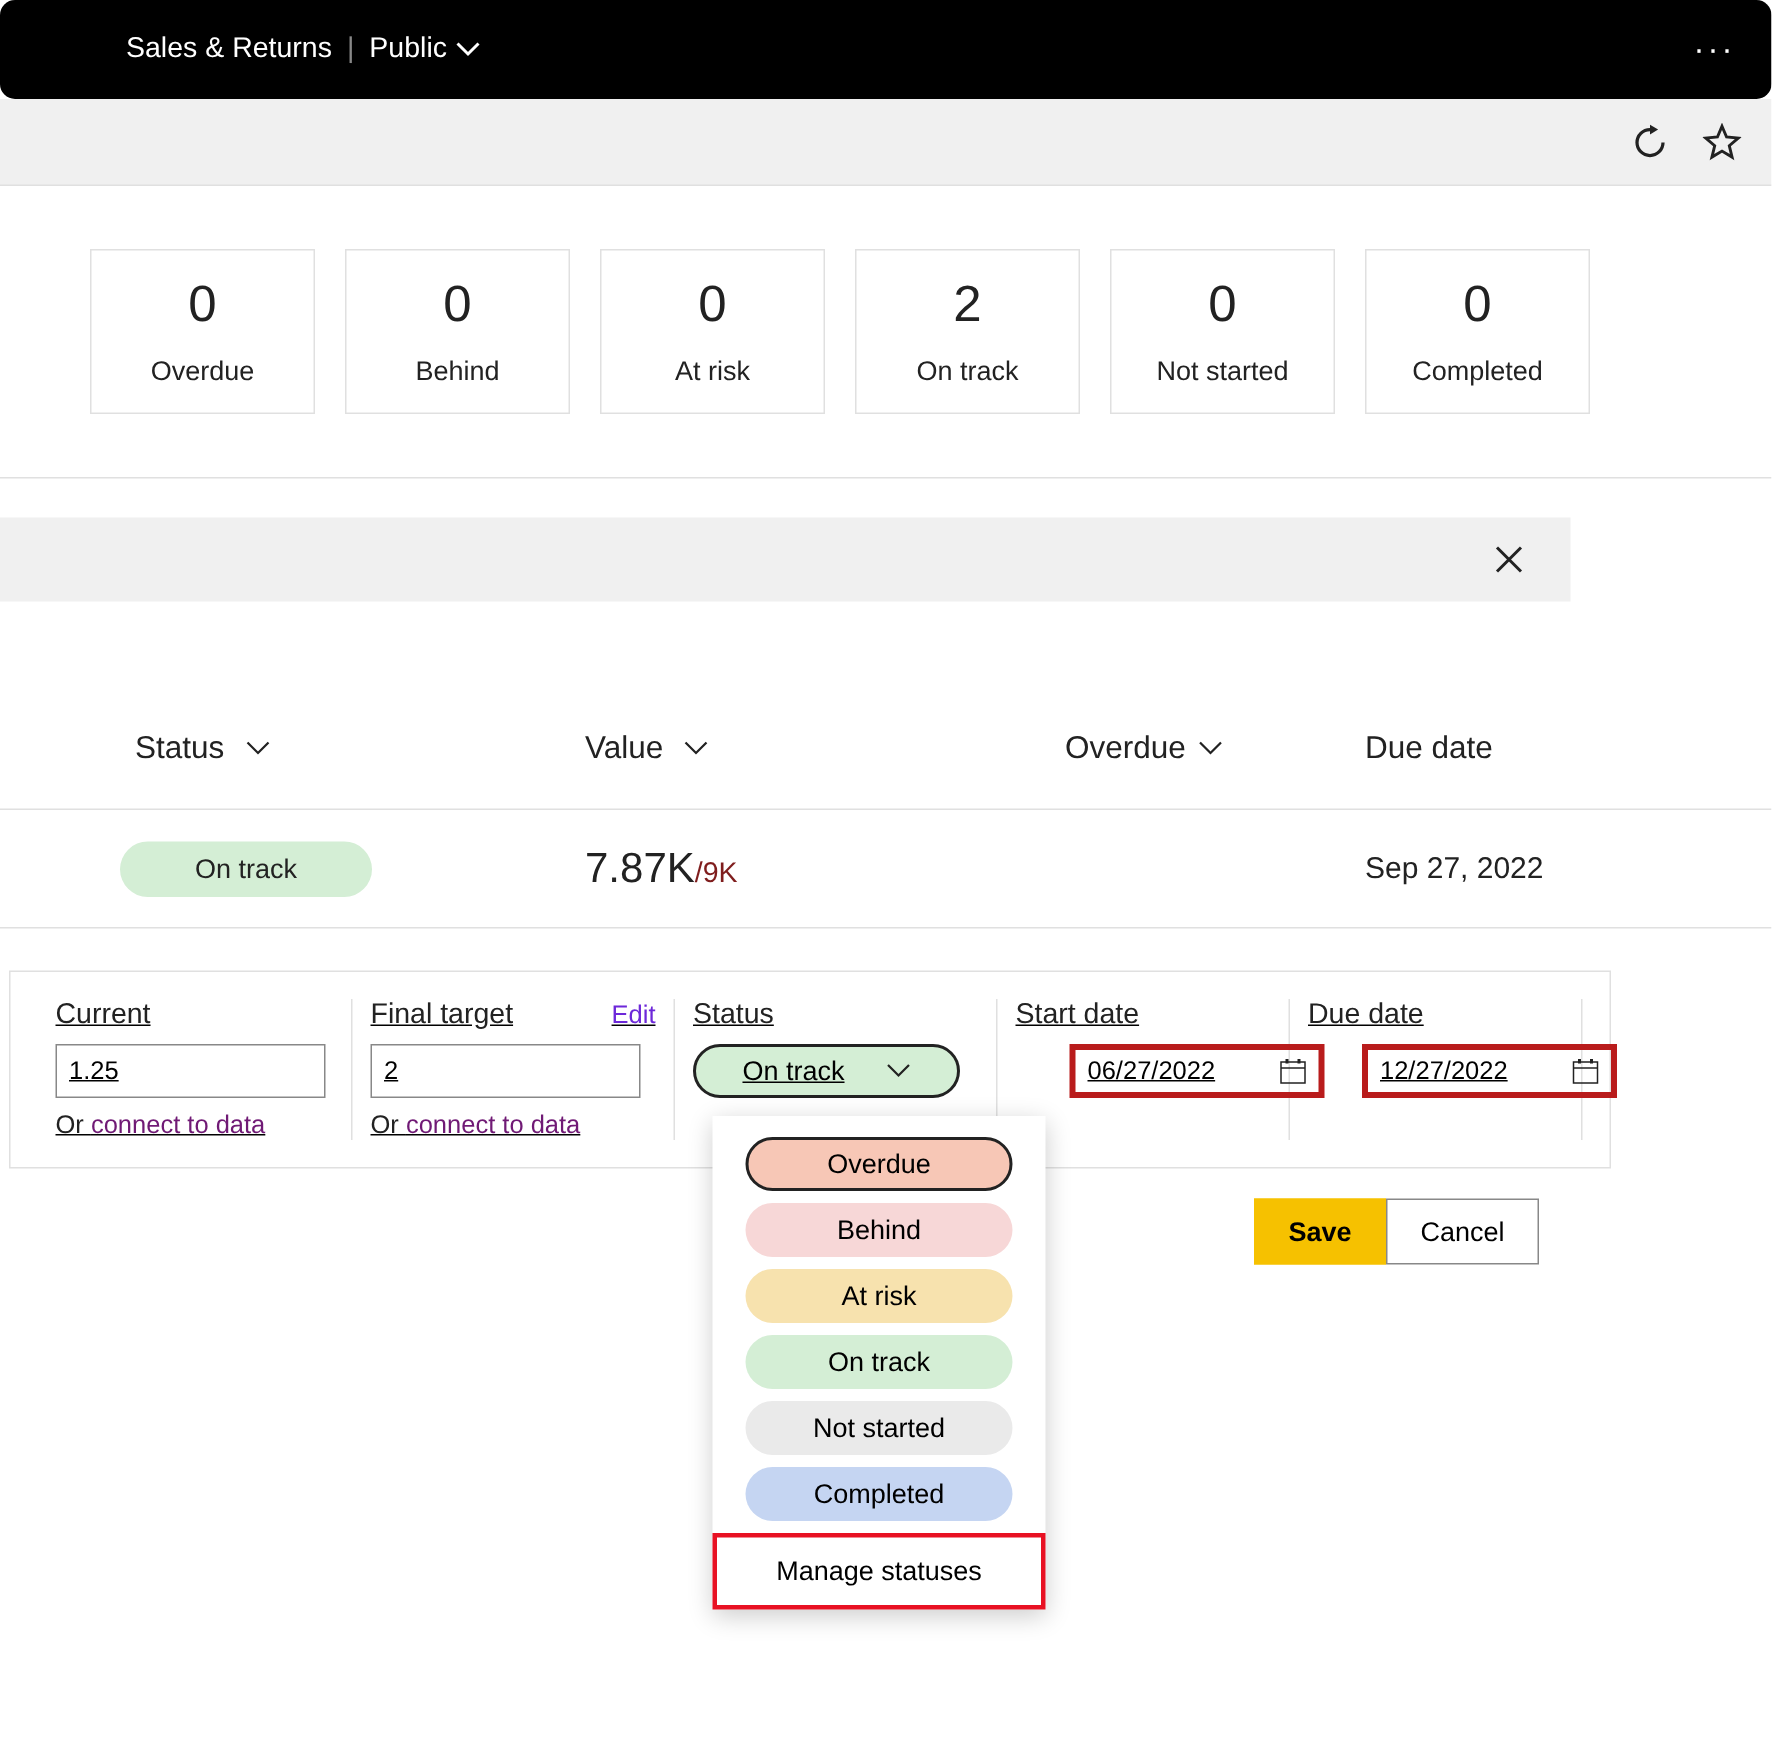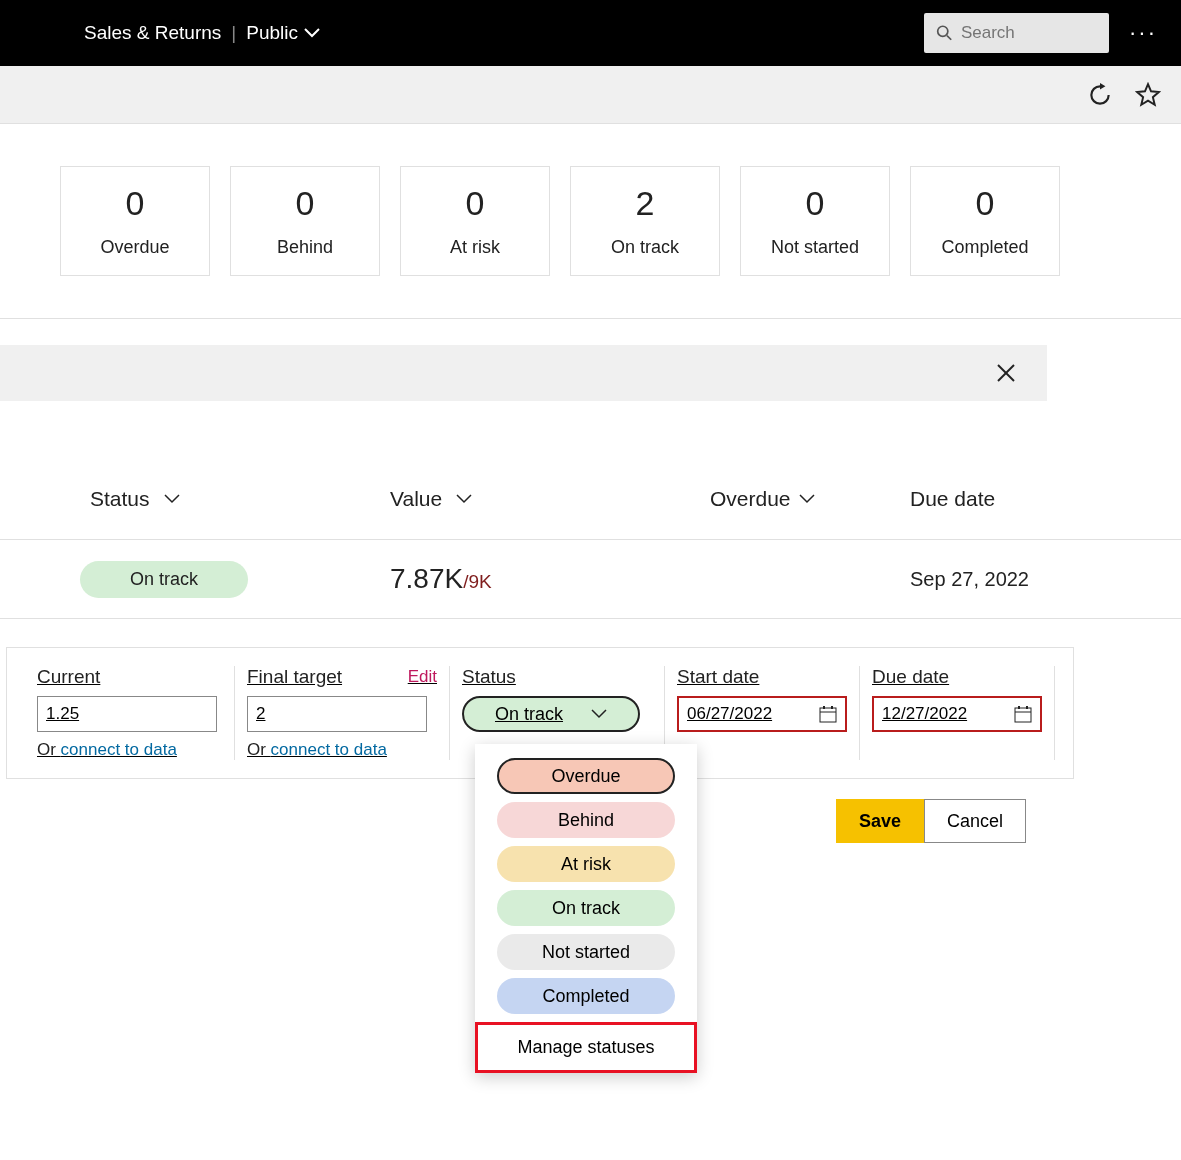--- a/index.html
+++ b/index.html
@@ -1,19 +1,19 @@
 <!DOCTYPE html>
 <html><head>
 <meta charset="utf-8">
 <style>
 * { box-sizing: border-box; margin: 0; padding: 0; font-family: "Segoe UI", -apple-system, sans-serif; }
 body { background: #fff; width: 1181px; height: 1160px; overflow: hidden; }
 
 
-.top-header { background: #000; color: #fff; height: 66px; display: flex; align-items: center; padding: 0 24px; }
+.top-header { background: #000; color: #fff; height: 66px; display: flex; align-items: center; padding: 0 24px; border-radius: 10px; }
 .top-header .title-area { display: flex; align-items: center; gap: 10px; font-size: 19px; margin-left: 60px; }
 .top-header .divider { color: #888; }
 .top-header .visibility { display: flex; align-items: center; gap: 6px; cursor: pointer; }
 .top-header .spacer { flex: 1; }
 .top-header .search-box { background: #e6e6e6; width: 185px; height: 40px; display: flex; align-items: center; padding: 0 12px; border-radius: 2px; gap: 8px; }
 .top-header .search-box input { border: none; background: transparent; outline: none; font-size: 17px; color: #666; width: 100%; }
 .top-header .ellipsis { margin-left: 20px; font-size: 22px; letter-spacing: 2px; cursor: pointer; color: #fff; }
 
 
 .sub-toolbar { background: #f0f0f0; height: 58px; border-bottom: 1px solid #e0e0e0; display: flex; align-items: center; justify-content: flex-end; padding: 0 20px; gap: 22px; }
@@ -44,25 +44,25 @@
 .data-row .value-cell { width: 320px; font-size: 28px; color: #222; }
 .data-row .value-cell .target { font-size: 19px; color: #7f1d1d; }
 .data-row .progress-cell { width: 200px; }
 .data-row .due-cell { font-size: 20px; color: #222; }
 
 
 .edit-form { border: 1px solid #e0e0e0; margin-top: 28px; margin-left: 6px; width: 1068px; padding: 18px; display: flex; gap: 0; position: relative; background: #fff; }
 .field { display: flex; flex-direction: column; gap: 8px; padding: 0 12px; border-right: 1px solid #e0e0e0; text-decoration: underline; }
 .field:last-child { border-right: none; }
 .field-label { font-size: 19px; color: #222; display: flex; justify-content: space-between; align-items: center; }
-.field-label .edit-link { color: #be185d; font-size: 17px; cursor: pointer; }
+.field-label .edit-link { color: #6d28d9; font-size: 17px; cursor: pointer; }
 .text-input { border: 1px solid #888; height: 36px; padding: 0 8px; font-size: 17px; width: 180px; }
-.date-input { border: 2px solid #b91c1c; height: 36px; padding: 0 8px; font-size: 17px; width: 170px; display: flex; align-items: center; justify-content: space-between; }
+.date-input { border: 4px solid #b91c1c; height: 36px; padding: 0 8px; font-size: 17px; width: 170px; display: flex; align-items: center; justify-content: space-between; margin-left: 36px; }
 .hint { font-size: 17px; color: #222; }
-.hint a { color: #0369a1; text-decoration: none; cursor: pointer; }
+.hint a { color: #701a75; text-decoration: none; cursor: pointer; }
 
 .field-current { width: 210px; }
 .field-target { width: 215px; }
 .field-status { width: 215px; }
 .field-start { width: 195px; }
 .field-due { width: 195px; }
 
 
 .status-select { border: 2px solid #222; background: #d4eed5; border-radius: 20px; height: 36px; width: 178px; display: flex; align-items: center; justify-content: center; gap: 28px; font-size: 18px; cursor: pointer; }
 
@@ -93,27 +93,20 @@
     <span>Sales &amp; Returns</span>
     <span class="divider">|</span>
     <span class="visibility">
       <span>Public</span>
       <svg class="chev-down" viewBox="0 0 16 10">
           <path d="M1 1 L8 8 L15 1" stroke="#fff" stroke-width="2" fill="none"></path>
         </svg>
     </span>
   </div>
   <div class="spacer"></div>
-  <div class="search-box">
-    <svg width="20" height="20" viewBox="0 0 20 20">
-        <circle cx="8" cy="8" r="6" stroke="#555" stroke-width="2" fill="none"></circle>
-        <line x1="13" y1="13" x2="18" y2="18" stroke="#555" stroke-width="2"></line>
-      </svg>
-    <input placeholder="Search" style="">
-  </div>
   <span class="ellipsis">···</span>
 </div>
 
 <div class="sub-toolbar">
   <span class="icon-btn">
     <svg width="26" height="26" viewBox="0 0 24 24">
         <path d="M20 12 A8 8 0 1 1 12 4" stroke="#222" stroke-width="2" fill="none"></path>
         <path d="M12 1 L12 7 L17 4 Z" fill="#222"></path>
       </svg>
   </span>

